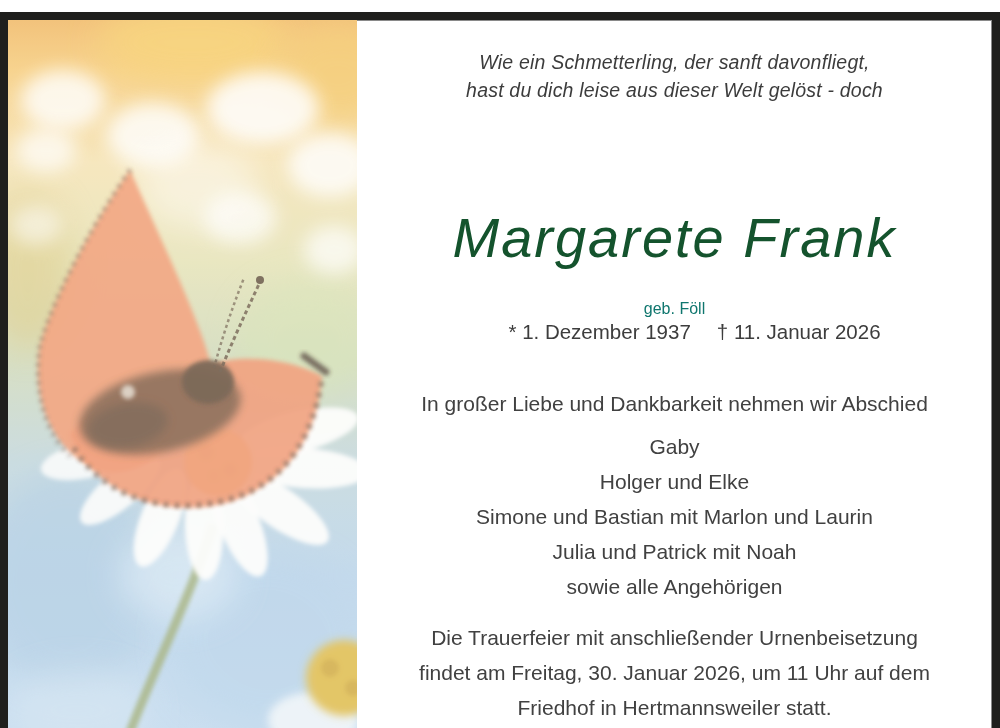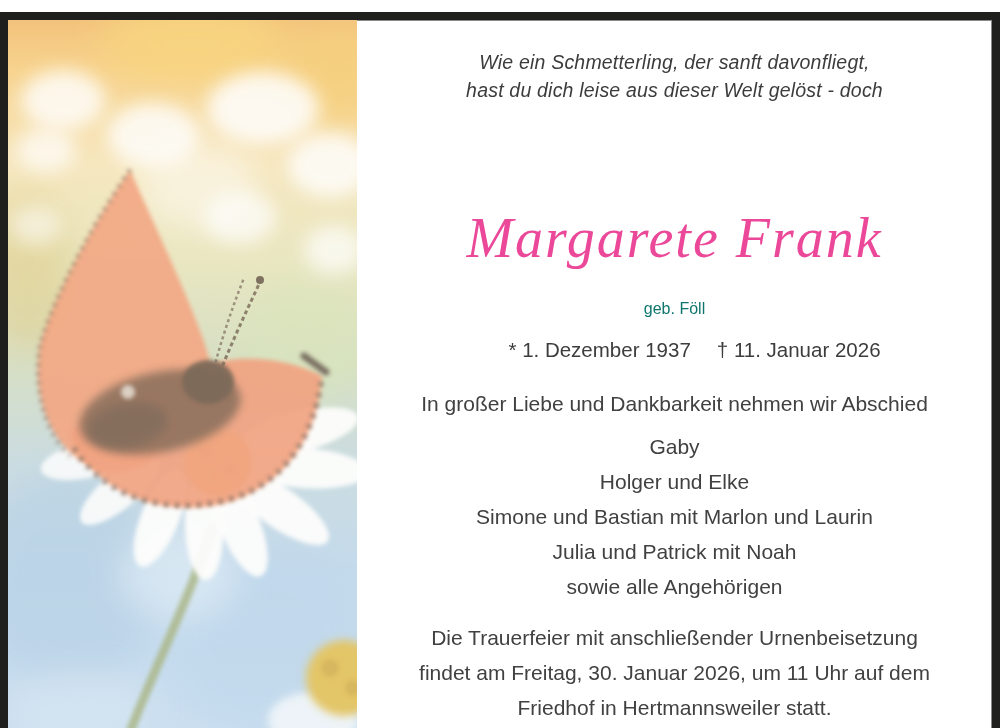--- a/index.html
+++ b/index.html
@@ -27,33 +27,33 @@
   .abs{position:absolute;left:0;right:0;text-align:center;}
   .verse{
     top:28px;
     font-style:italic;
     font-size:19.5px;line-height:28px;
     color:#3c3c3c;
     letter-spacing:.2px;
   }
   .name{
     top:166px;
-    font-family:Liberation Serif, serif;
+    font-family:Liberation Sans, sans-serif;
     font-style:italic;
     font-size:56px;line-height:104px;
-    color:#ec4899;
+    color:#14532d;
     letter-spacing:2px;
     white-space:nowrap;
   }
   .maiden{
     top:275px;
     font-size:16px;line-height:28px;color:#0f766e;
   }
   .dates{
-    top:316px;
+    top:298px;
     font-size:20.5px;line-height:28px;color:#3d3d3d;padding-left:40px;
   }
   .dates .birth{margin-right:26px;}
   .farewell{
     top:370px;
     font-size:21px;line-height:28px;color:#414141;
   }
   .mourners{
     top:409px;
     font-size:21px;line-height:35px;color:#414141;

